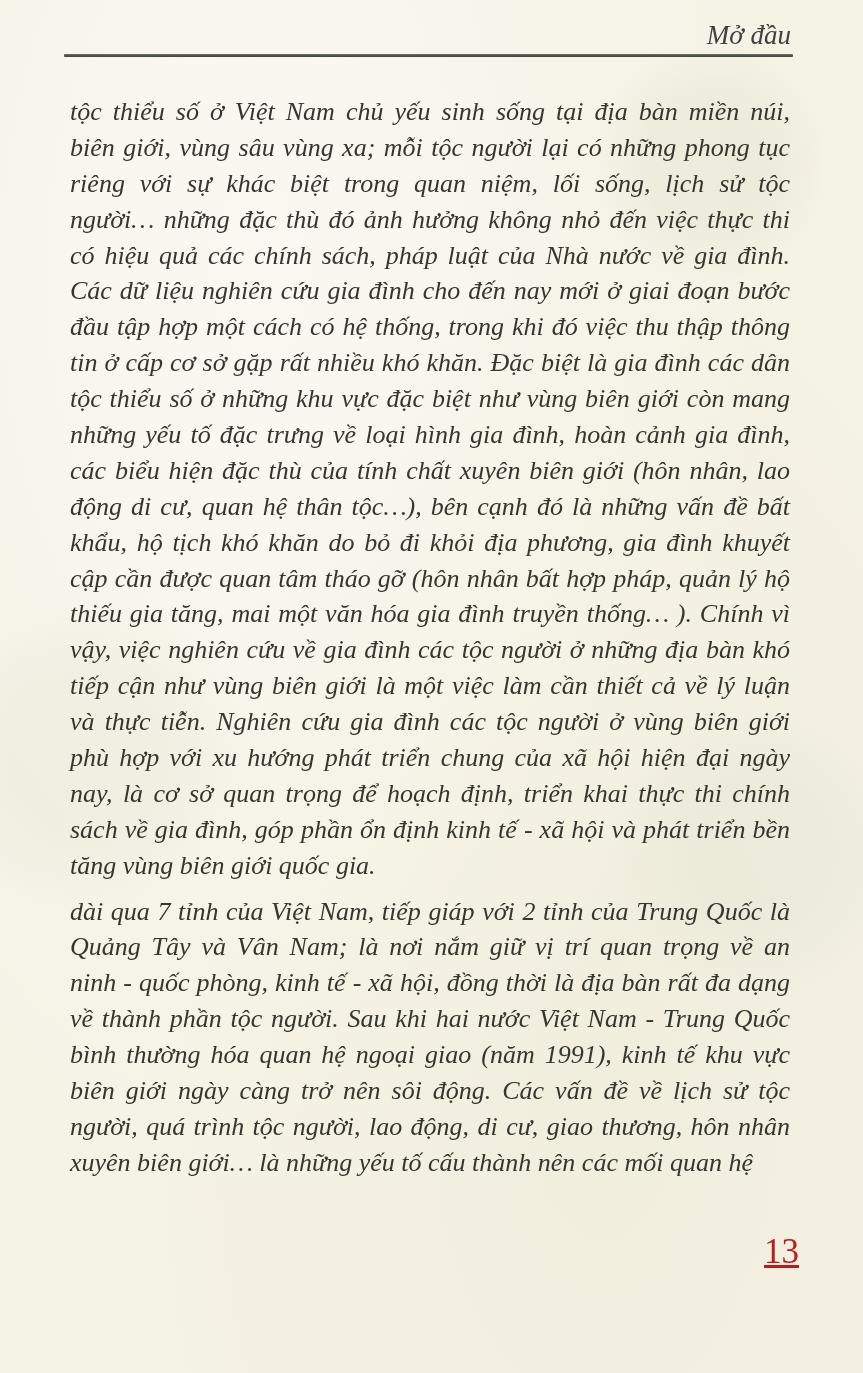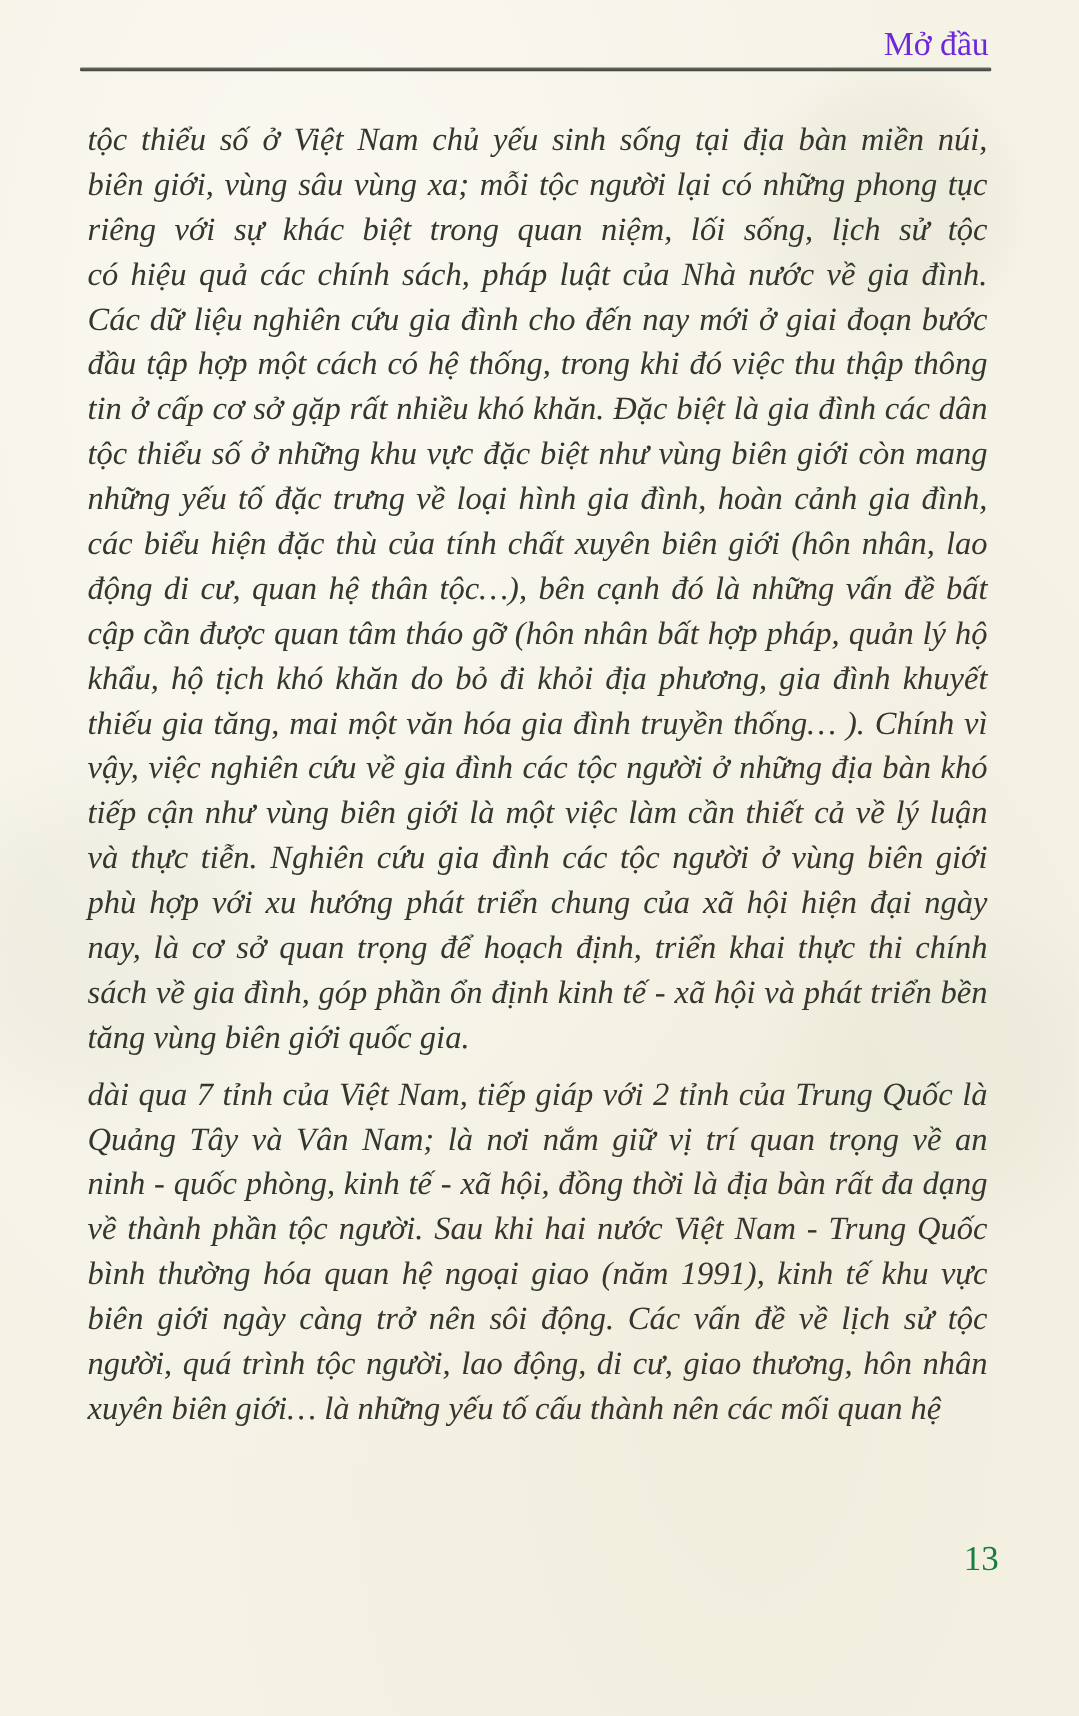--- a/index.html
+++ b/index.html
@@ -8,21 +8,21 @@
     background:
       radial-gradient(ellipse at 30% 20%, rgba(255,255,252,.5), rgba(255,255,252,0) 60%),
       radial-gradient(ellipse at 70% 80%, rgba(235,230,205,.35), rgba(235,230,205,0) 55%),
       #f5f2e6;
     font-family:"Liberation Serif","DejaVu Serif",serif;
     color:#34362f;
   }
   .page{position:absolute;inset:0;}
   .header-title{
     position:absolute;top:19px;right:72px;
-    font-size:27px;line-height:32px;color:#6d28d9;
+    font-style:italic;font-size:27px;line-height:32px;color:#404040;
   }
   .header-rule{
     position:absolute;top:54px;left:64px;width:729px;height:3px;
     background:linear-gradient(to bottom,#6a6d63,#3f423a);
     border-radius:1px;
   }
   .body-text{
     position:absolute;top:94px;left:70px;width:720px;
     font-size:26px;line-height:35.9px;color:#34362f;
     text-rendering:optimizeLegibility;
@@ -36,21 +36,21 @@
     text-align-last:justify;
     overflow:visible;
   }
   .line.last{
     -moz-text-align-last:left;
     text-align-last:left;
   }
   .line.indent{text-indent:48px;}
   .page-number{
     position:absolute;top:1232px;right:64px;
-    font-size:28px;color:#15803d;
+    font-size:35px;color:#b91c1c;text-decoration:underline;
   }
   
   .paper-texture{
     position:absolute;inset:0;pointer-events:none;
     background:
       radial-gradient(circle at 82% 12%, rgba(215,215,190,.25) 0 60px, transparent 120px),
       radial-gradient(circle at 10% 55%, rgba(210,214,190,.18) 0 80px, transparent 160px),
       radial-gradient(circle at 88% 62%, rgba(208,212,188,.18) 0 70px, transparent 150px);
   }
 </style>
@@ -62,30 +62,31 @@
 
   <div class="header-title">Mở đầu</div>
 
   <div class="header-rule"></div>
 
   <div class="body-text">
       <div class="para">
         <div class="line">tộc thiểu số ở Việt Nam chủ yếu sinh sống tại địa bàn miền núi,</div>
         <div class="line">biên giới, vùng sâu vùng xa; mỗi tộc người lại có những phong tục</div>
         <div class="line">riêng với sự khác biệt trong quan niệm, lối sống, lịch sử tộc</div>
+        <div class="line">người… những đặc thù đó ảnh hưởng không nhỏ đến việc thực thi</div>
         <div class="line">có hiệu quả các chính sách, pháp luật của Nhà nước về gia đình.</div>
         <div class="line">Các dữ liệu nghiên cứu gia đình cho đến nay mới ở giai đoạn bước</div>
         <div class="line">đầu tập hợp một cách có hệ thống, trong khi đó việc thu thập thông</div>
         <div class="line">tin ở cấp cơ sở gặp rất nhiều khó khăn. Đặc biệt là gia đình các dân</div>
         <div class="line">tộc thiểu số ở những khu vực đặc biệt như vùng biên giới còn mang</div>
         <div class="line">những yếu tố đặc trưng về loại hình gia đình, hoàn cảnh gia đình,</div>
         <div class="line">các biểu hiện đặc thù của tính chất xuyên biên giới (hôn nhân, lao</div>
         <div class="line">động di cư, quan hệ thân tộc…), bên cạnh đó là những vấn đề bất</div>
+        <div class="line">khẩu, hộ tịch khó khăn do bỏ đi khỏi địa phương, gia đình khuyết</div>
         <div class="line">cập cần được quan tâm tháo gỡ (hôn nhân bất hợp pháp, quản lý hộ</div>
-        <div class="line">khẩu, hộ tịch khó khăn do bỏ đi khỏi địa phương, gia đình khuyết</div>
         <div class="line">thiếu gia tăng, mai một văn hóa gia đình truyền thống… ). Chính vì</div>
         <div class="line">vậy, việc nghiên cứu về gia đình các tộc người ở những địa bàn khó</div>
         <div class="line">tiếp cận như vùng biên giới là một việc làm cần thiết cả về lý luận</div>
         <div class="line">và thực tiễn. Nghiên cứu gia đình các tộc người ở vùng biên giới</div>
         <div class="line">phù hợp với xu hướng phát triển chung của xã hội hiện đại ngày</div>
         <div class="line">nay, là cơ sở quan trọng để hoạch định, triển khai thực thi chính</div>
         <div class="line">sách về gia đình, góp phần ổn định kinh tế - xã hội và phát triển bền</div>
         <div class="line last">tăng vùng biên giới quốc gia.</div>
       </div>
       <div class="para">

